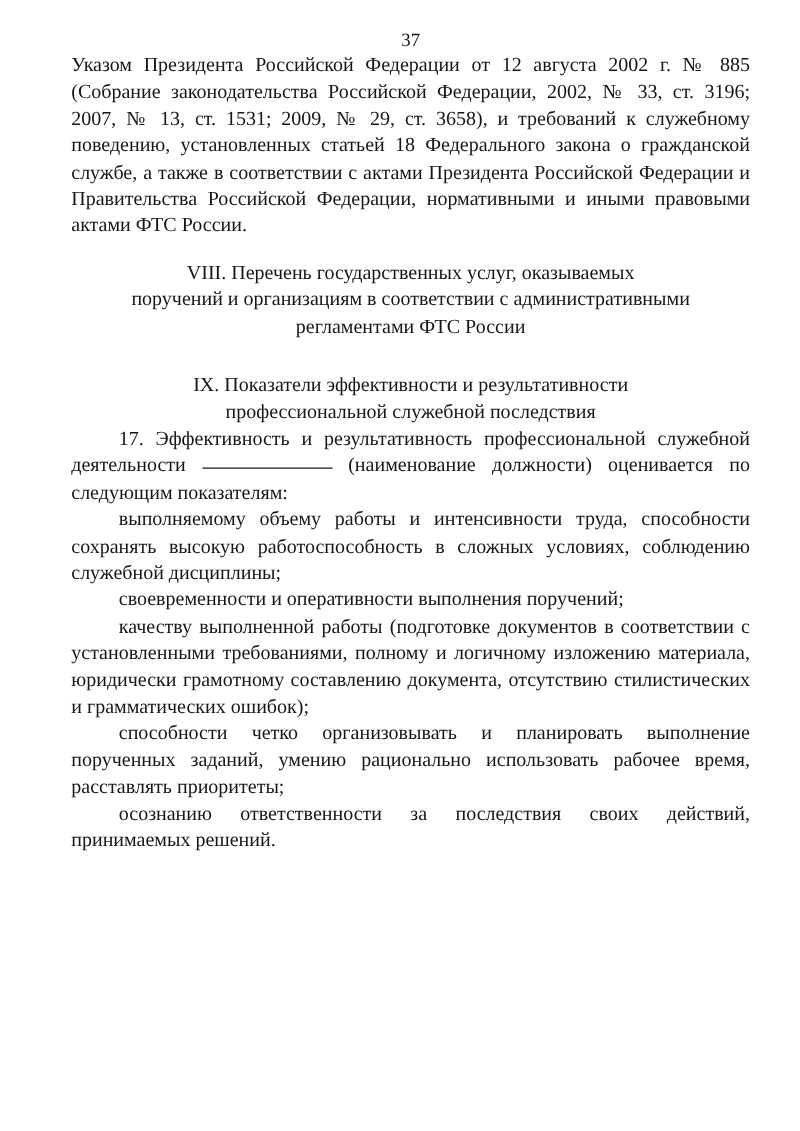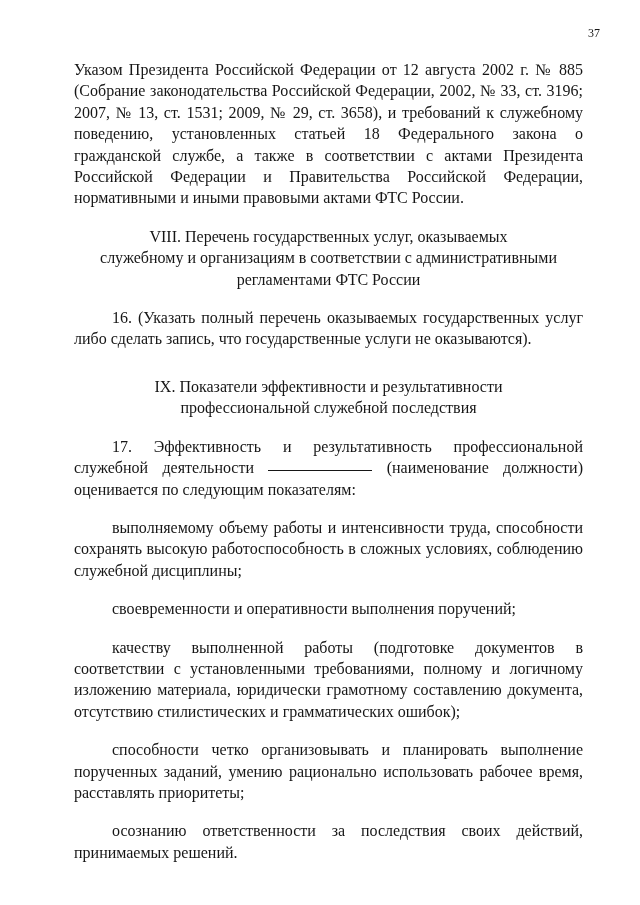--- a/index.html
+++ b/index.html
@@ -14,41 +14,41 @@
     background: #ffffff;
     color: #161616;
     font-family: "Liberation Serif", "DejaVu Serif", serif;
     font-size: 16px;
     line-height: 21.4px;
     overflow: hidden;
     box-sizing: border-box;
     padding-top: 24px;
   }
   .page-number {
-    text-align: right;
-    font-size: 12px;
+    text-align: center;
+    font-size: 15px;
     line-height: 18px;
     margin: 0 40px 0 57px;
   }
   .text-block {
     margin: 0 40px 0 57px;
   }
   p.body-para {
-    margin: 17px;
+    margin: 0;
     text-align: justify;
     text-justify: inter-word;
   }
   p.indent {
     text-indent: 38px;
   }
   .intro-para {
     margin-top: 12px;
   }
   .section-heading {
-    margin-top: 0;
+    margin-top: 16px;
     text-align: center;
   }
   .section-heading .hline {
     display: block;
   }
   .section-heading-ix {
     margin-top: 26px;
   }
   .item-16 {
     margin-top: 24px;
@@ -71,25 +71,24 @@
 <div class="page">
 
   <div class="page-number">37</div>
 
   <div class="text-block">
 
     <p class="body-para intro-para">Указом Президента Российской Федерации от 12 августа 2002 г. № 885 (Собрание законодательства Российской Федерации, 2002, № 33, ст. 3196; 2007, № 13, ст. 1531; 2009, № 29, ст. 3658), и требований к служебному поведению, установленных статьей 18 Федерального закона о гражданской службе, а также в соответствии с актами Президента Российской Федерации и Правительства Российской Федерации, нормативными и иными правовыми актами ФТС России.</p>
 
     <div class="section-heading">
       <span class="hline">VIII. Перечень государственных услуг, оказываемых</span>
-      <span class="hline">служебному и организациям в соответствии с административными</span>
+      <span class="hline">поручений и организациям в соответствии с административными</span>
       <span class="hline">регламентами ФТС России</span>
     </div>
 
-    <p class="body-para indent item-16">16. (Указать полный перечень оказываемых государственных услуг либо сделать запись, что государственные услуги не оказываются).</p>
 
     <div class="section-heading section-heading-ix">
       <span class="hline">IX. Показатели эффективности и результативности</span>
       <span class="hline">профессиональной служебной последствия</span>
     </div>
 
     <p class="body-para indent item-17"><span>17. Эффективность и результативность профессиональной служебной деятельности</span>
       <span class="blank-line"></span>
       <span>(наименование должности) оценивается по следующим показателям:</span></p>
 

